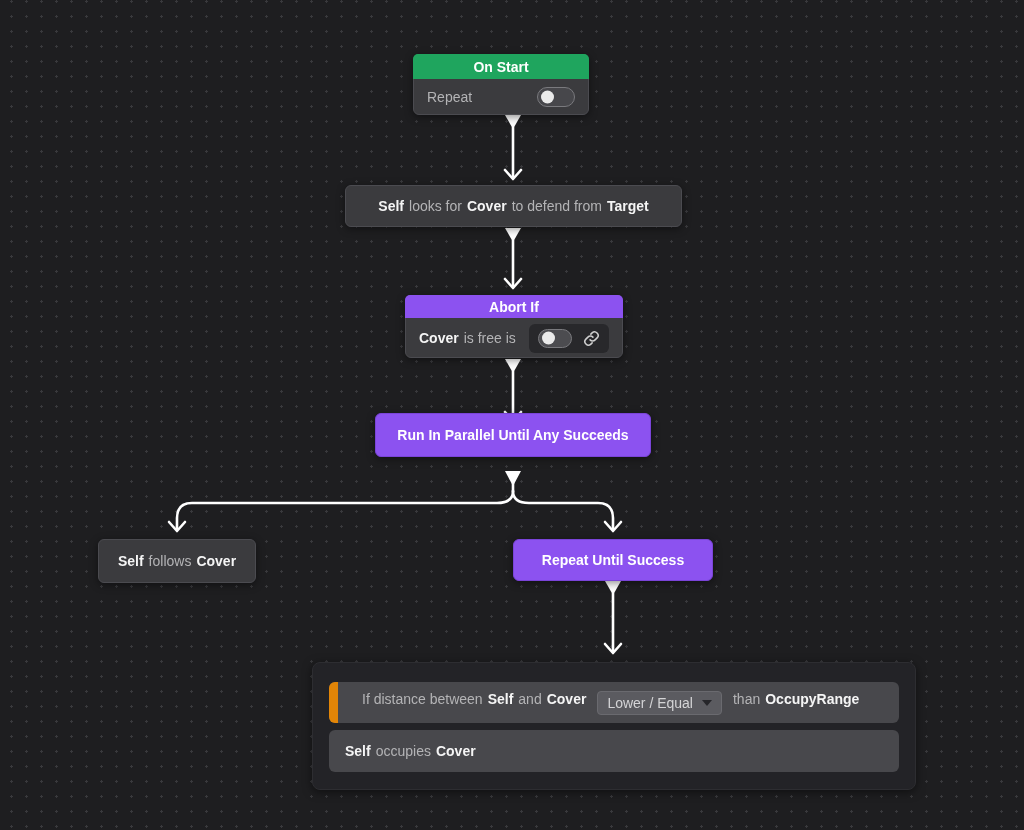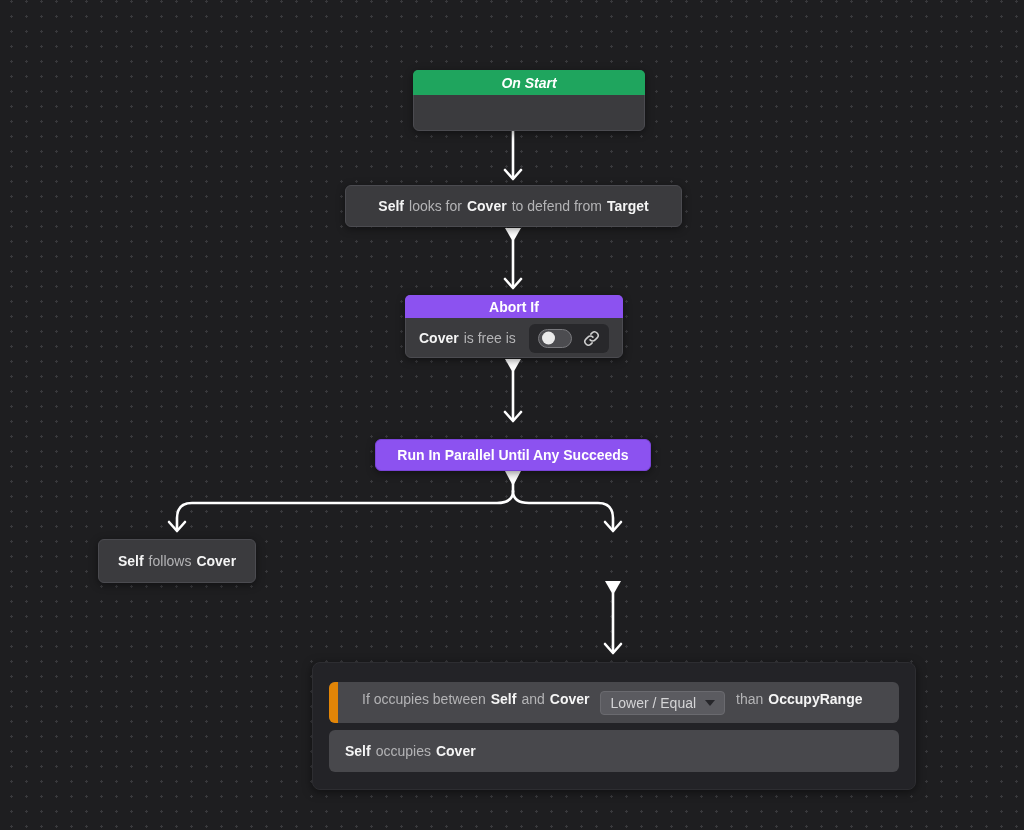--- a/index.html
+++ b/index.html
@@ -129,23 +129,29 @@
       </g>
 
       <g>
         <path d="M605 581 L621 581 L613 595 Z" fill="#ffffff" stroke="none"></path>
         <path d="M613 593 V650"></path>
         <path d="M605 644 L613 653 L621 644"></path>
       </g>
     </g>
   </svg>
 
-  <div class="node" style="left:413px; top:70px; width:232px; height:61px;font-style:italic;">
+  <div class="node" style="left:413px; top:54px; width:176px; height:61px;">
     <div class="node-header hdr-green">
       <span>On Start</span>
+    </div>
+    <div class="node-row" style="height:35px; justify-content:space-between;">
+      <span class="dim">Repeat</span>
+      <div class="toggle">
+        <div class="knob"></div>
+      </div>
     </div>
   </div>
 
   <div class="leaf-node" style="left:345px; top:185px; width:337px; height:42px;">
     <div class="leaf-text">
       <span class="b">Self</span>
       <span class="dim">looks for</span>
       <span class="b">Cover</span>
       <span class="dim">to defend from</span>
       <span class="b">Target</span>
@@ -166,38 +172,41 @@
         <span class="link-icon">
           <svg width="17" height="17" viewBox="0 0 24 24" fill="none" stroke="#cfcfcf" stroke-width="2.2" stroke-linecap="round" stroke-linejoin="round">
             <path d="M10 14a5 5 0 0 0 7.07 0l2.83-2.83a5 5 0 0 0-7.07-7.07L11.1 5.83"></path>
             <path d="M14 10a5 5 0 0 0-7.07 0l-2.83 2.83a5 5 0 0 0 7.07 7.07l1.73-1.73"></path>
           </svg>
         </span>
       </div>
     </div>
   </div>
 
-  <div class="action-node" style="left:375px; top:439px; width:276px; height:32px;">
+  <div class="action-node" style="left:375px; top:413px; width:276px; height:44px;">
     <span>Run In Parallel Until Any Succeeds</span>
   </div>
 
   <div class="leaf-node" style="left:98px; top:539px; width:158px; height:44px;">
     <div class="leaf-text">
       <span class="b">Self</span>
       <span class="dim">follows</span>
       <span class="b">Cover</span>
     </div>
   </div>
 
+  <div class="action-node" style="left:513px; top:539px; width:200px; height:42px;">
+    <span>Repeat Until Success</span>
+  </div>
 
   <div class="compound">
     <div class="c-row cond">
       <div class="orange-bar"></div>
       <div class="cond-text">
-        <span class="dim">If occupies between</span>
+        <span class="dim">If distance between</span>
         <span class="b">Self</span>
         <span class="dim">and</span>
         <span class="b">Cover</span>
         <span class="dropdown">
           <span>Lower / Equal</span>
           <span class="caret"></span>
         </span>
         <span class="dim">than</span>
         <span class="b">OccupyRange</span>
       </div>

